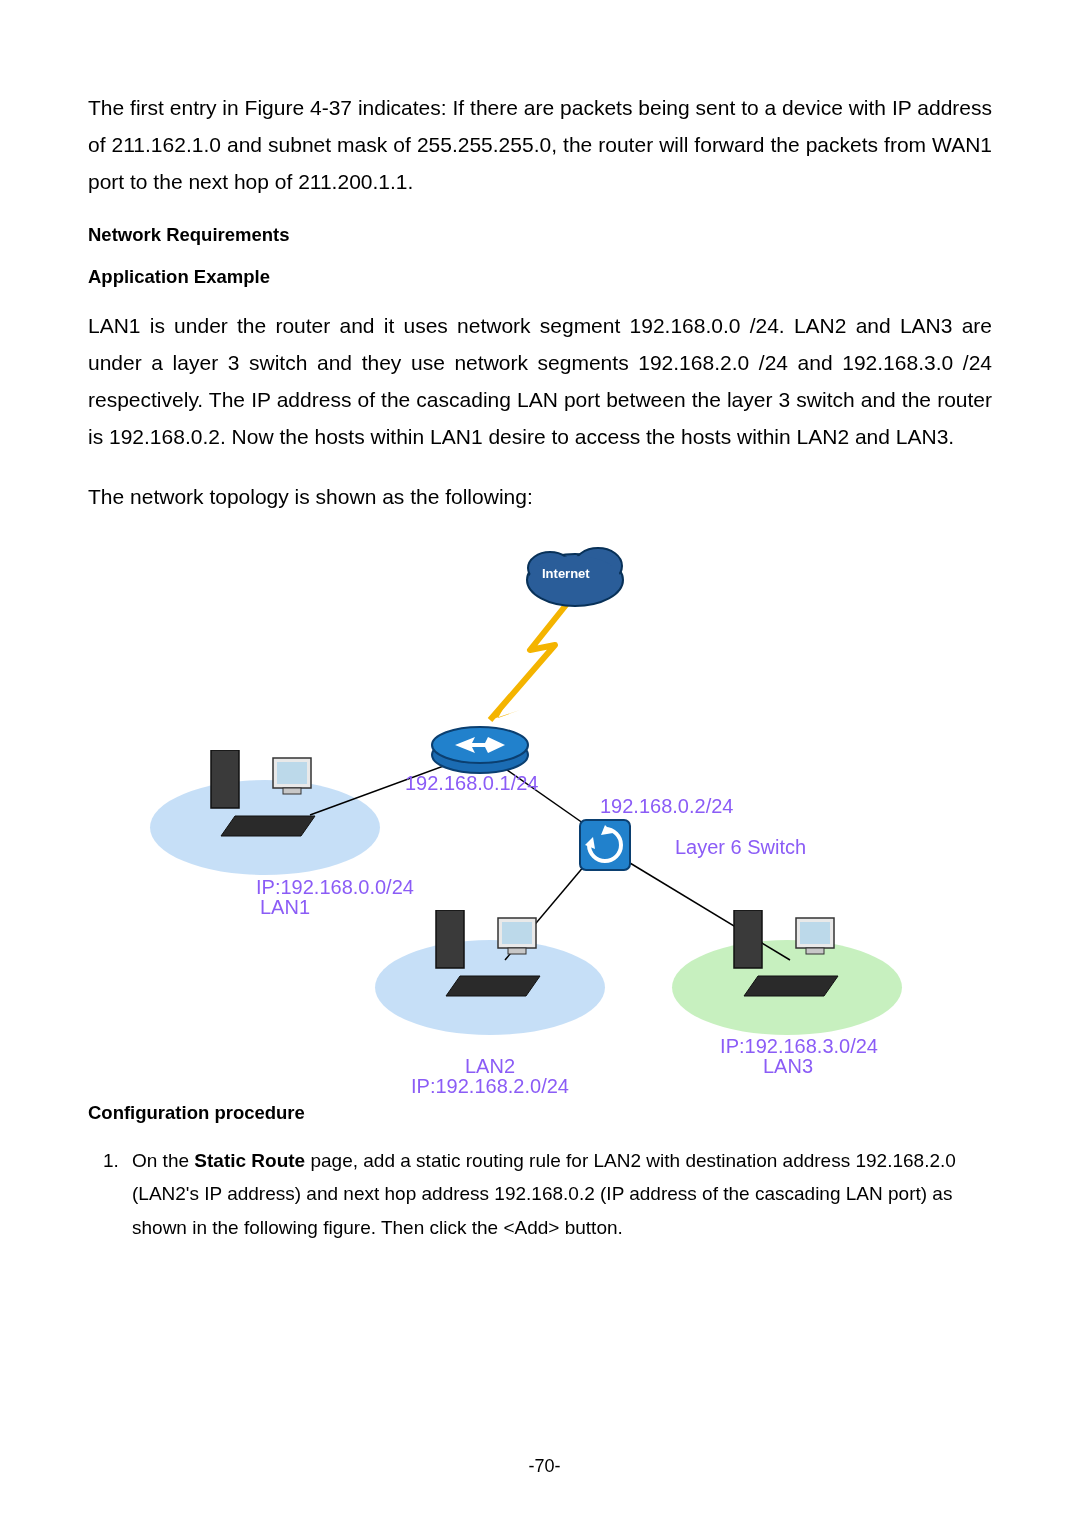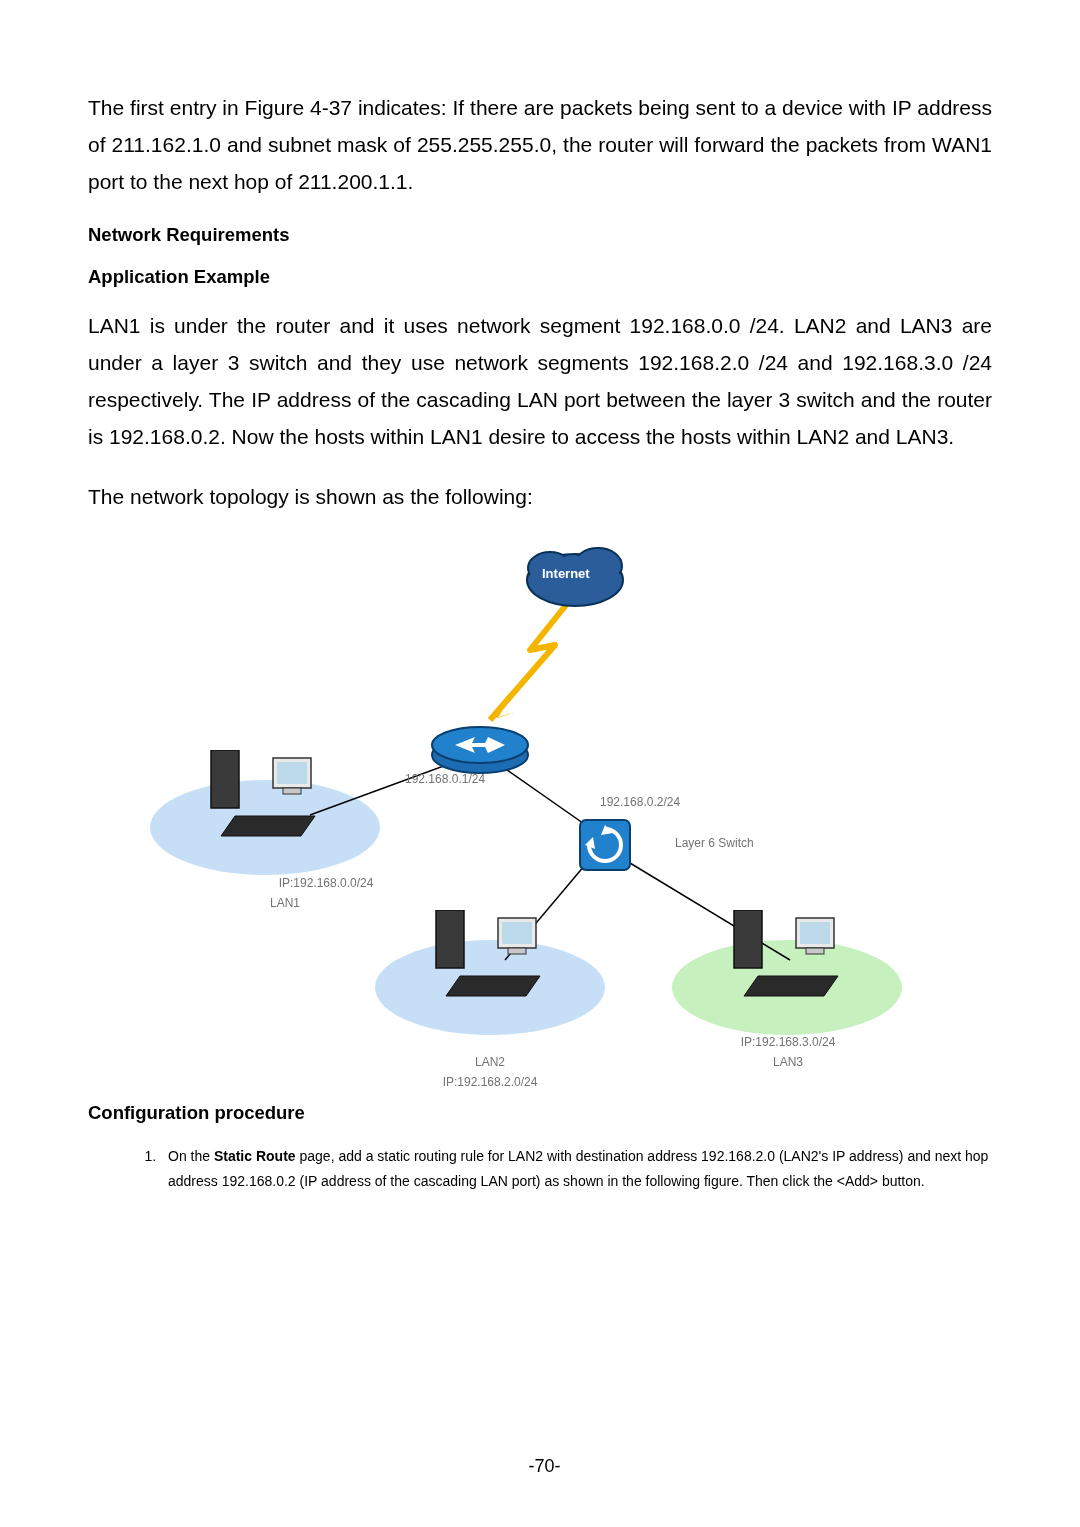--- a/index.html
+++ b/index.html
@@ -34,34 +34,33 @@
     height: 540px;
     margin: 0 auto 22px auto;
   }
   .ellipse {
     position: absolute;
     border-radius: 50%;
     opacity: 0.85;
   }
   .d-label {
     position: absolute;
-    font-size: 12px;
-    color: #737373;
+    font-size: 20px;
+    color: #8b5cf6;
     white-space: nowrap;
     text-align: center;
   }
   .ol {
     margin: 0;
     padding-left: 36px;
   }
   .ol li {
-    font-size: 14px;
+    font-size: 19px;
     line-height: 1.75;
     padding-left: 8px;
-    margin-left: 36px;
   }
   .pagenum {
     position: absolute;
     bottom: 50px;
     left: 0;
     right: 0;
     text-align: center;
     font-size: 18px;
     padding-left: 9px;
   }
@@ -150,21 +149,21 @@
     <div class="d-label" style="left:255px; top:232px;">192.168.0.1/24</div>
     <div class="d-label" style="left:450px; top:255px;">192.168.0.2/24</div>
     <div class="d-label" style="left:525px; top:296px;">Layer 6 Switch</div>
 
     <div class="d-label" style="left:65px; top:336px; width:140px;margin-left:41px;">IP:192.168.0.0/24</div>
     <div class="d-label" style="left:65px; top:356px; width:140px;">LAN1</div>
 
     <div class="d-label" style="left:250px; top:495px; width:180px;margin-top:40px;">IP:192.168.2.0/24</div>
     <div class="d-label" style="left:250px; top:515px; width:180px;">LAN2</div>
 
-    <div class="d-label" style="left:548px; top:495px; width:180px;">IP:192.168.3.0/24</div>
+    <div class="d-label" style="left:548px; top:495px; width:180px;text-align:right;">IP:192.168.3.0/24</div>
     <div class="d-label" style="left:548px; top:515px; width:180px;">LAN3</div>
   </div>
 
   <p class="heading">Configuration procedure</p>
 
   <ol class="ol">
     <li>
       <span>On the </span><span class="bold">Static Route</span><span> page, add a static routing rule for LAN2 with destination address 192.168.2.0 (LAN2's IP address) and next hop address 192.168.0.2 (IP address of the cascading LAN port) as shown in the following figure. Then click the &lt;Add&gt; button.</span>
     </li>
   </ol>

